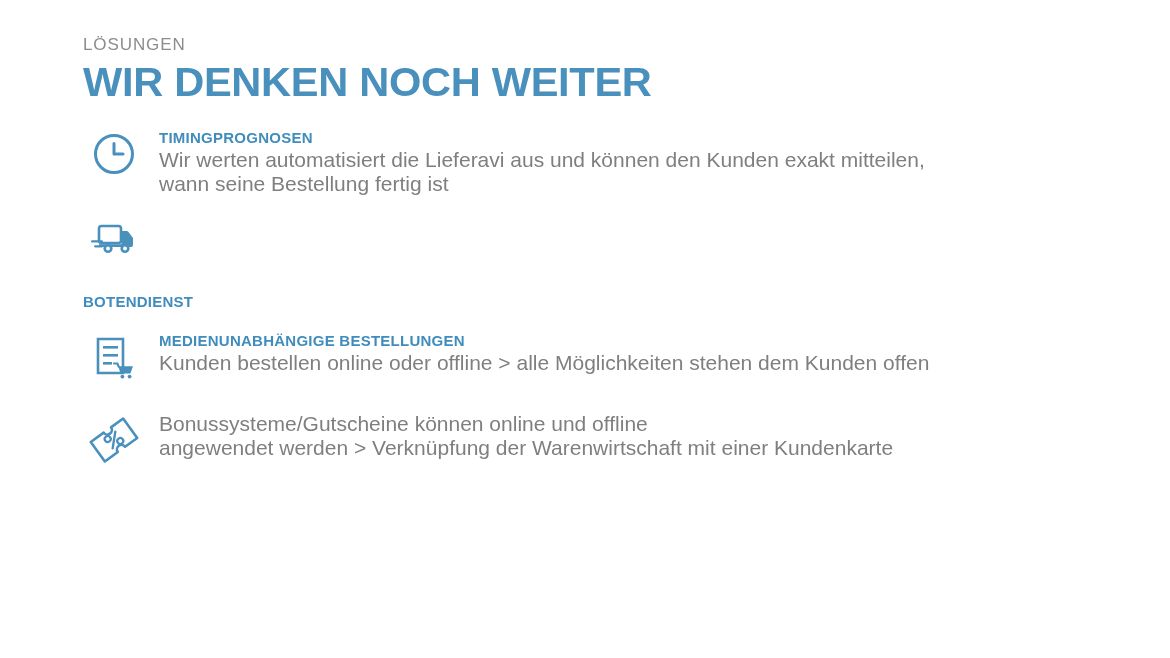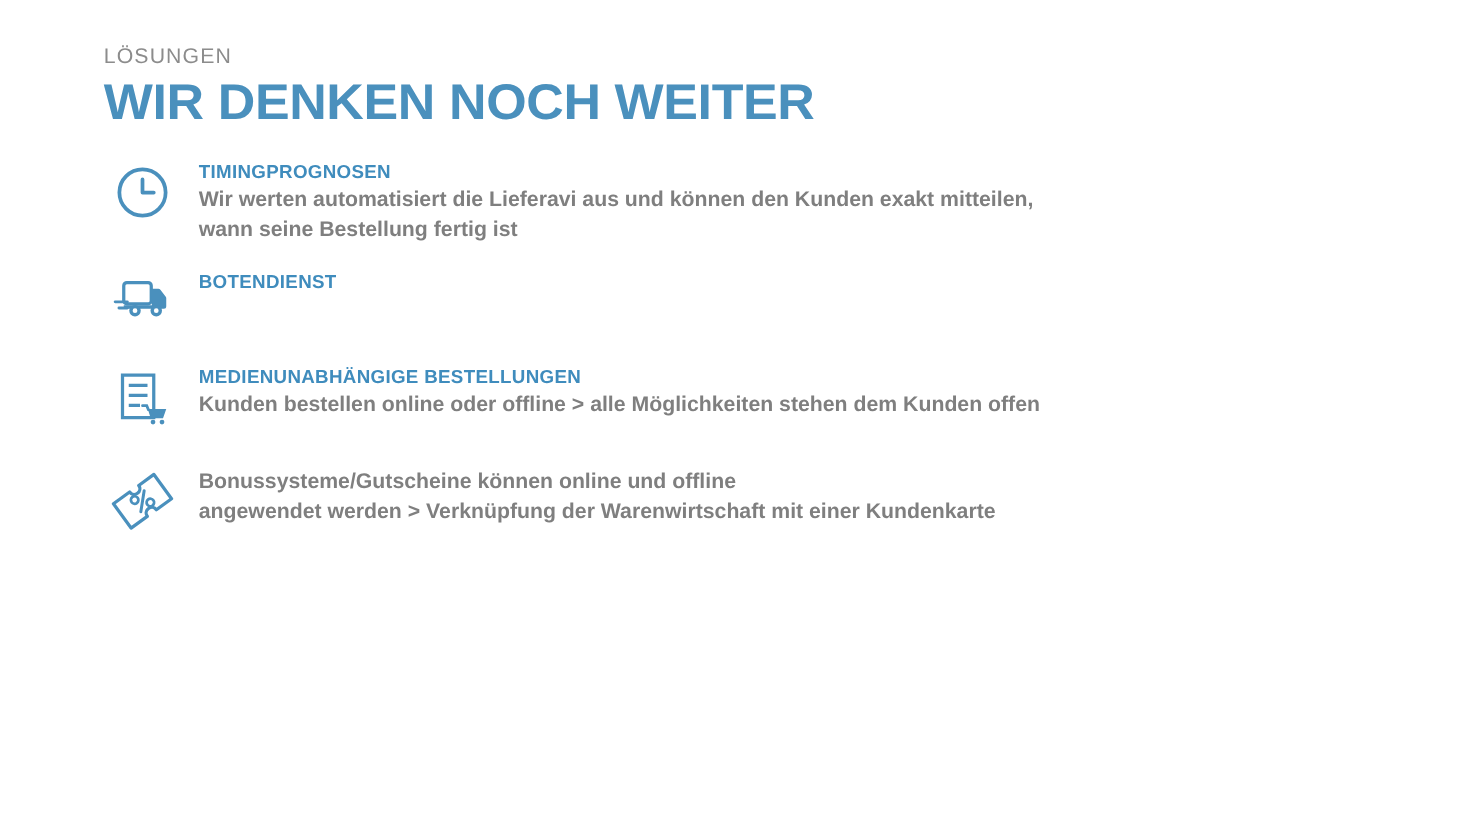--- a/index.html
+++ b/index.html
@@ -85,31 +85,31 @@
     font-family: "Liberation Sans", sans-serif;
     font-size: 15px;
     font-weight: 700;
     letter-spacing: 0.25px;
     color: #3f8cbd;
     line-height: 19px;
     white-space: nowrap;
   }
   .feature-text {
     font-family: "Liberation Sans", sans-serif;
-    font-size: 17px;
-    font-weight: 700;
+    font-size: 21px;
+    font-weight: 400;
     color: #7f7f7f;
     line-height: 24px;
     margin-top: 1px;
     white-space: pre-line;
   }
 
   
   .feature.f0 { margin-bottom: 20px; }
-  .feature.f1 { margin-bottom: 20px; }
+  .feature.f1 { margin-bottom: 20px; flex-direction: column; }
   .feature.f2 { margin-bottom: 24px; }
   .feature.f3 { margin-bottom: 20px; }
   .feature.f4 { margin-bottom: 0; }
 </style>
 </head>
 <body>
 
 <div class="slide">
 
   <div class="header">

